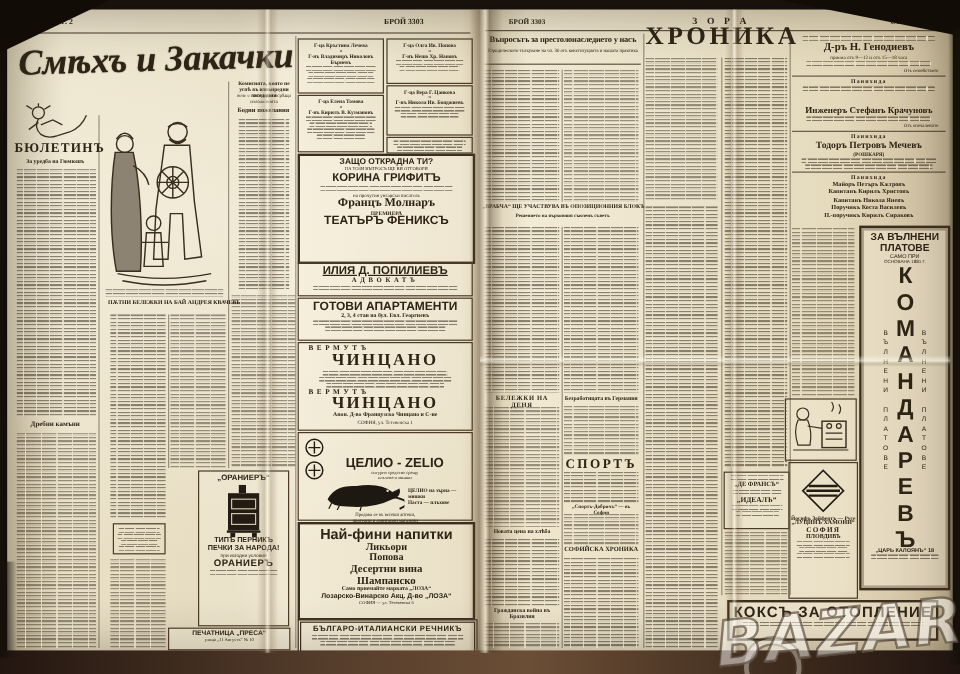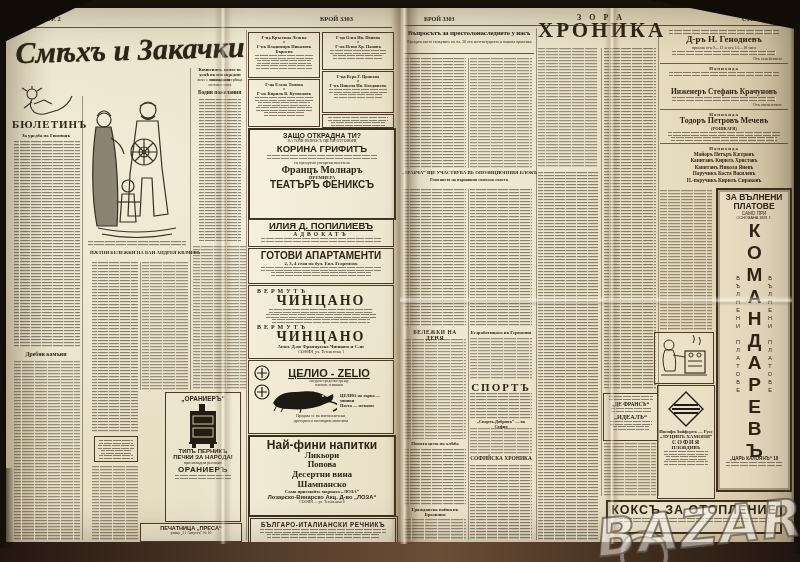--- a/index.html
+++ b/index.html
@@ -223,21 +223,21 @@
 
   <div class="box" style="left:248px;top:360px;width:144px;height:72px;background:rgba(248,242,224,.3);">
     <div class="abs" style="left:4px;top:4px;">
       <svg width="18" height="36" viewBox="0 0 18 36" stroke="#241c14" fill="none" stroke-width="1.2">
         <circle cx="9" cy="8" r="7"></circle>
           <path d="M4,8 L14,8 M9,3 L9,13"></path>
         <circle cx="9" cy="27" r="7"></circle>
           <path d="M4,27 L14,27 M9,22 L9,32"></path>
       </svg>
     </div>
-    <div class="b c sans" style="font-size:11px;margin:7px 0 0 16px;line-height:1;text-decoration:underline;">ЦЕЛИО - ZELIO</div>
+    <div class="b c sans" style="font-size:11px;margin:20px 0 0 16px;line-height:1;">ЦЕЛИО - ZELIO</div>
     <div class="c" style="font-size:3.8px;margin-left:16px;">сигурно средство срещу</div>
     <div class="c" style="font-size:3.8px;margin-left:16px;">плъхове и мишки</div>
     <div style="display:flex;margin-left:22px;align-items:center;">
       <div>
         <svg width="66" height="26" viewBox="0 0 66 26">
           <path d="M2,16 Q8,4 26,5 Q46,2 56,10 L62,7 Q64,14 56,16 Q40,24 18,22 Q5,22 2,16 Z" fill="#1d1812"></path>
           <path d="M56,14 Q76,18 62,24" stroke="#1d1812" stroke-width="1.6" fill="none"></path>
           <circle cx="52" cy="9" r="1" fill="#e8dfc6"></circle>
           <path d="M6,18 L3,24 M12,21 L10,25 M30,22 L29,26" stroke="#1d1812" stroke-width="1"></path>
         </svg>

